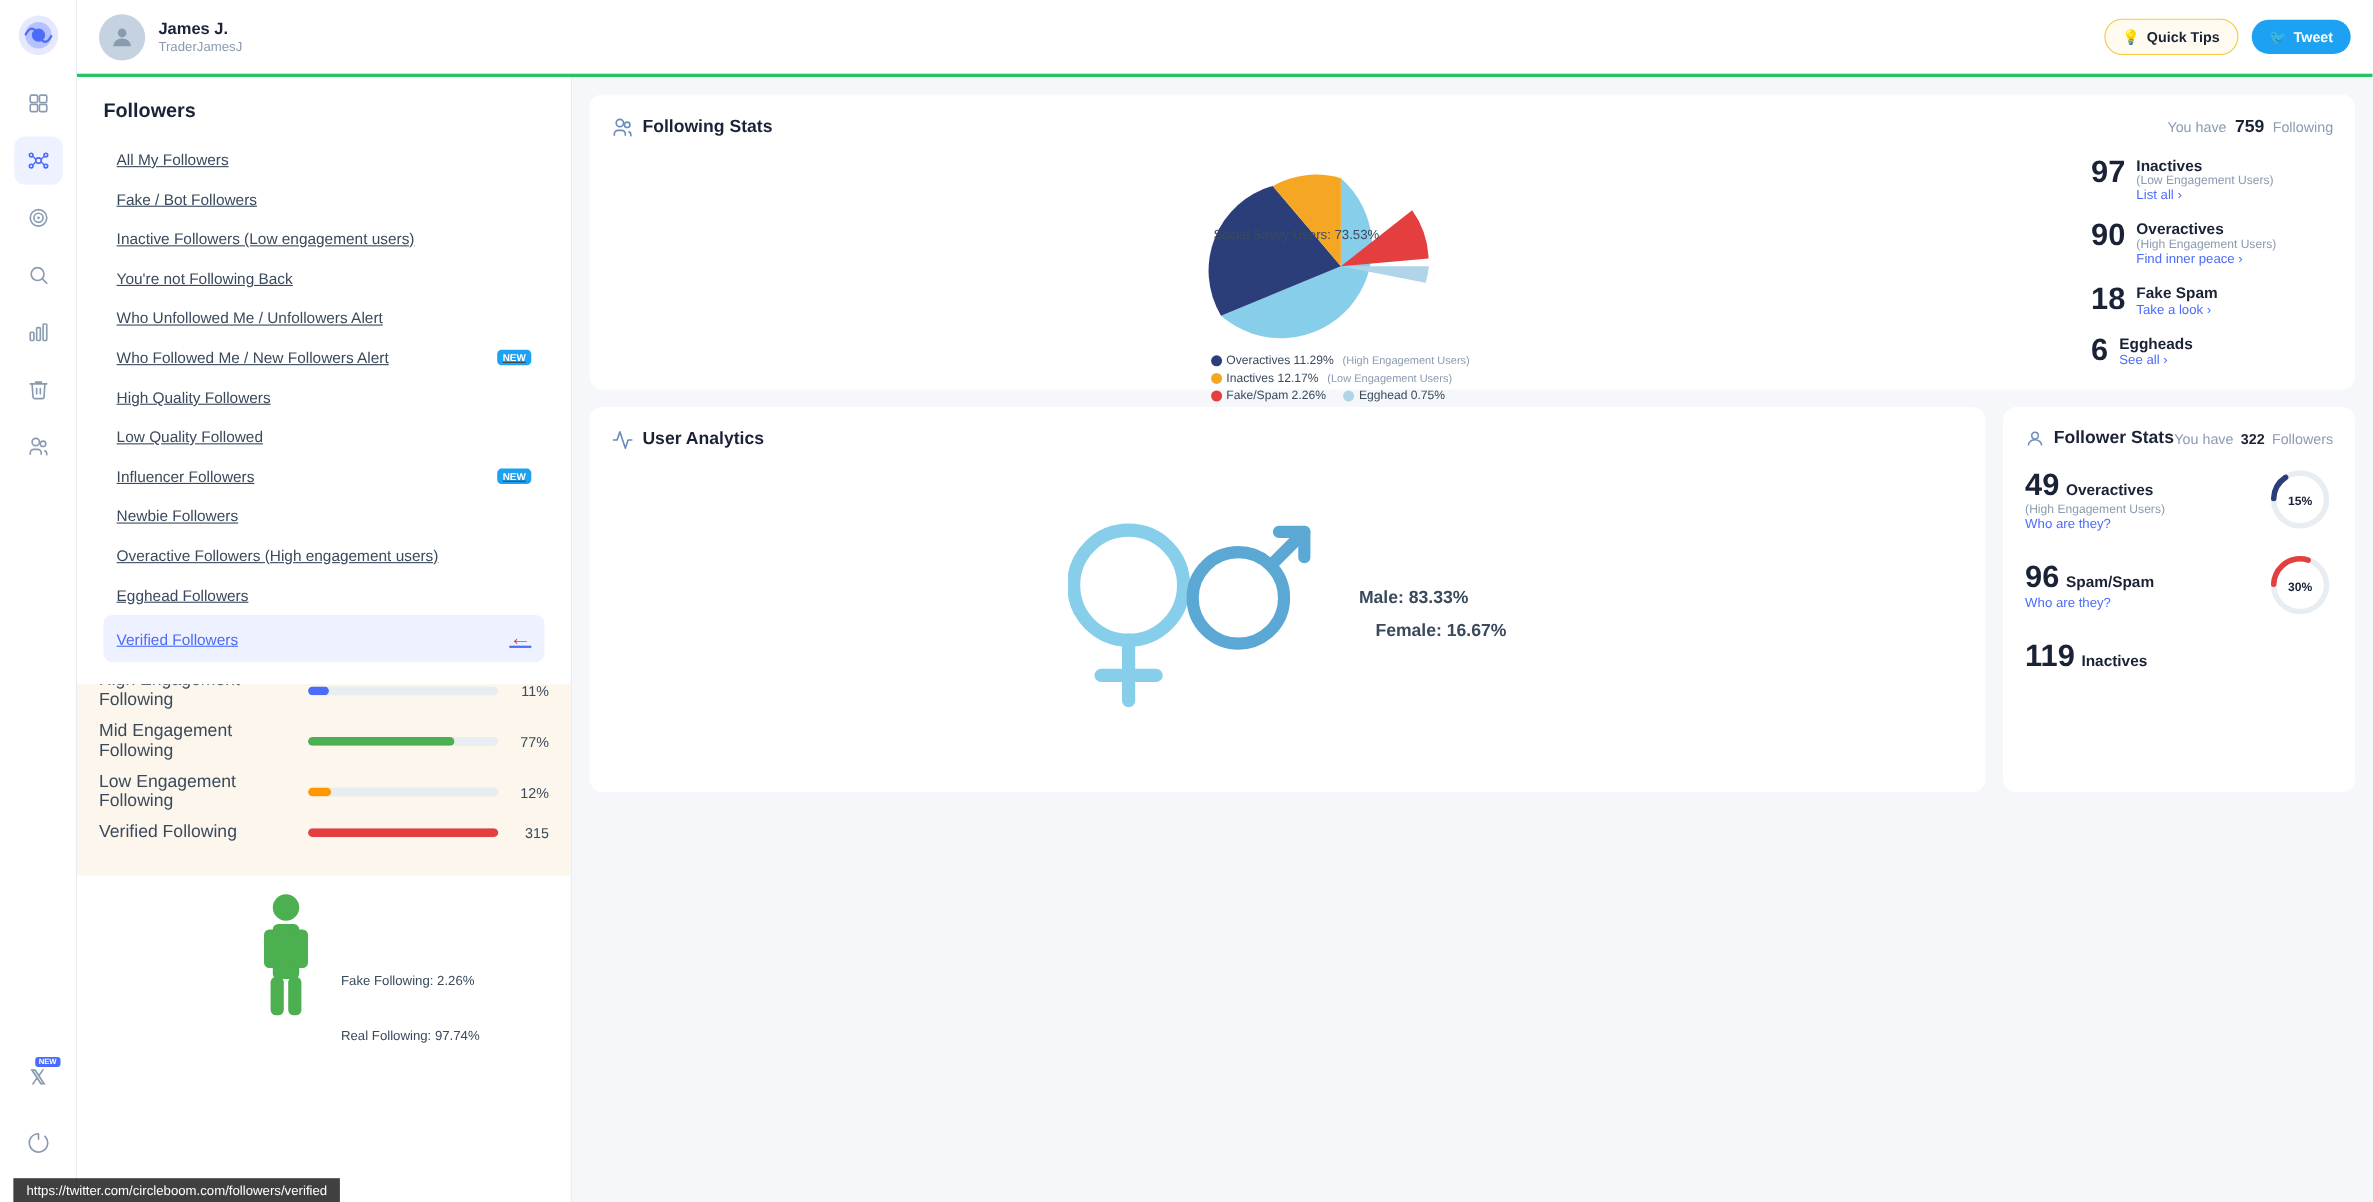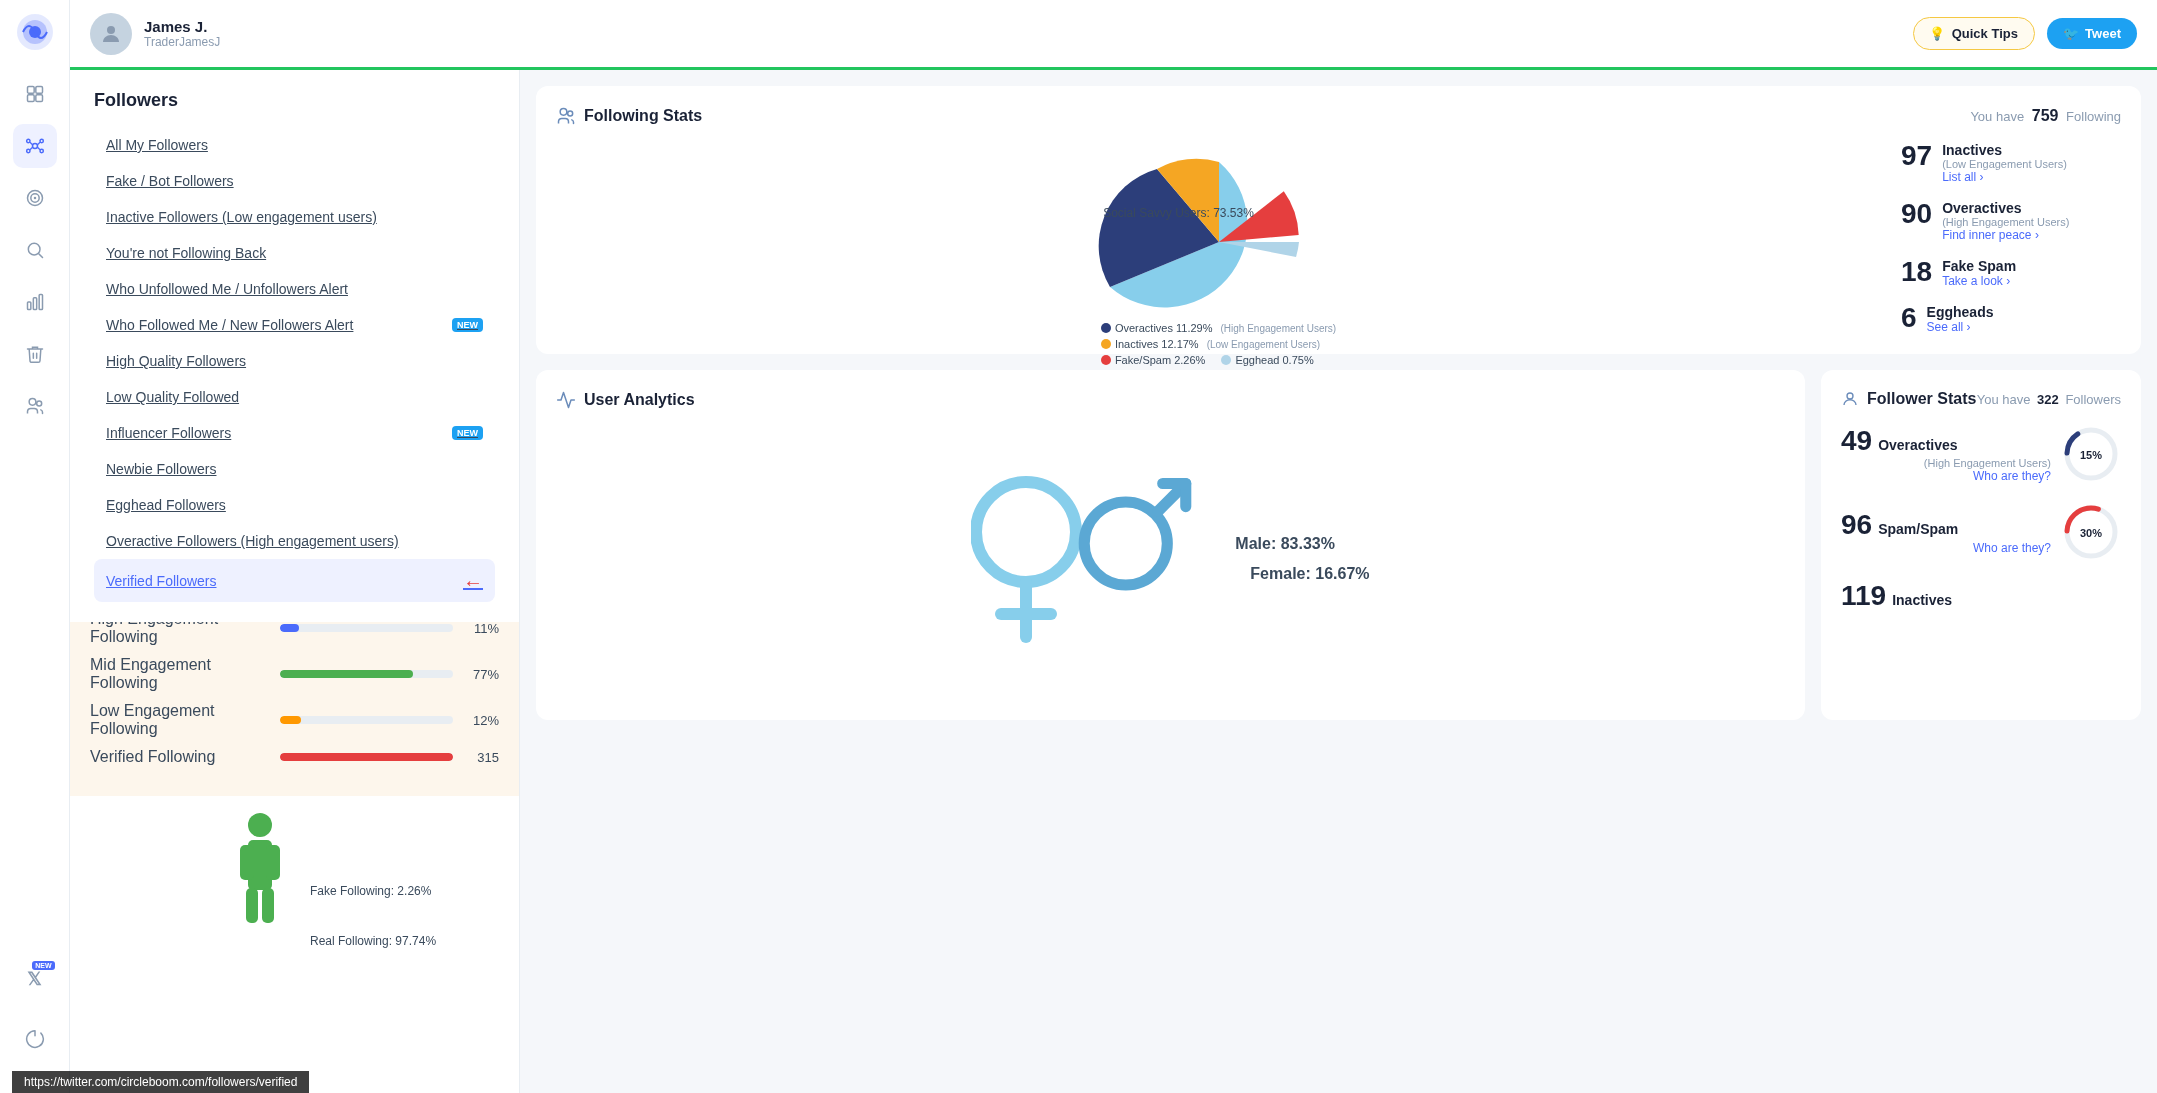--- a/index.html
+++ b/index.html
@@ -58,21 +58,21 @@
     .stat-row { display: flex; align-items: flex-start; gap: 10px; }
     .big-num { font-size: 28px; font-weight: 700; color: #1a2236; line-height: 1; }
     .stat-info { }
     .stat-label { font-size: 14px; font-weight: 600; color: #1a2236; }
     .stat-sublabel { font-size: 11px; color: #8a9bb0; }
     .stat-link { font-size: 12px; color: #4b6bfb; cursor: pointer; }
 
     
     .bottom-panels { display: flex; gap: 16px; }
     .analytics-panel { flex: 1; background: #fff; border-radius: 12px; padding: 20px; min-height: 350px; display: flex; flex-direction: column; }
-    .follower-stats-panel { width: 320px; background: #fff; border-radius: 12px; padding: 20px; text-align: right; }
+    .follower-stats-panel { width: 320px; background: #fff; border-radius: 12px; padding: 20px; }
 
     .gender-visual { flex: 1; display: flex; align-items: center; justify-content: center; gap: 40px; }
     .gender-labels { }
     .gender-label { font-size: 16px; color: #3a4a5c; margin-bottom: 8px; }
     .gender-label span { font-weight: 700; }
 
     .follower-stat-item { display: flex; align-items: center; gap: 10px; margin-bottom: 18px; }
     .follower-stat-left { display: flex; flex-direction: column; flex: 1; }
     .follower-big-num { font-size: 28px; font-weight: 700; color: #1a2236; }
     .follower-label { font-size: 14px; font-weight: 600; color: #1a2236; }
@@ -309,24 +309,24 @@
           <span>Low Quality Followed</span>
         </div>
         <div class="menu-item">
           <span>Influencer Followers</span>
           <span class="new-tag">NEW</span>
         </div>
         <div class="menu-item">
           <span>Newbie Followers</span>
         </div>
         <div class="menu-item">
+          <span>Overactive Followers (High engagement users)</span>
+        </div>
+        <div class="menu-item">
           <span>Egghead Followers</span>
-        </div>
-        <div class="menu-item">
-          <span>Overactive Followers (High engagement users)</span>
         </div>
         <div class="menu-item active" style="position:relative;">
           <span>Verified Followers</span>
           <span class="arrow-red">←</span>
         </div>
       </div>
     </div>
 
     <div class="right-panel">
 

